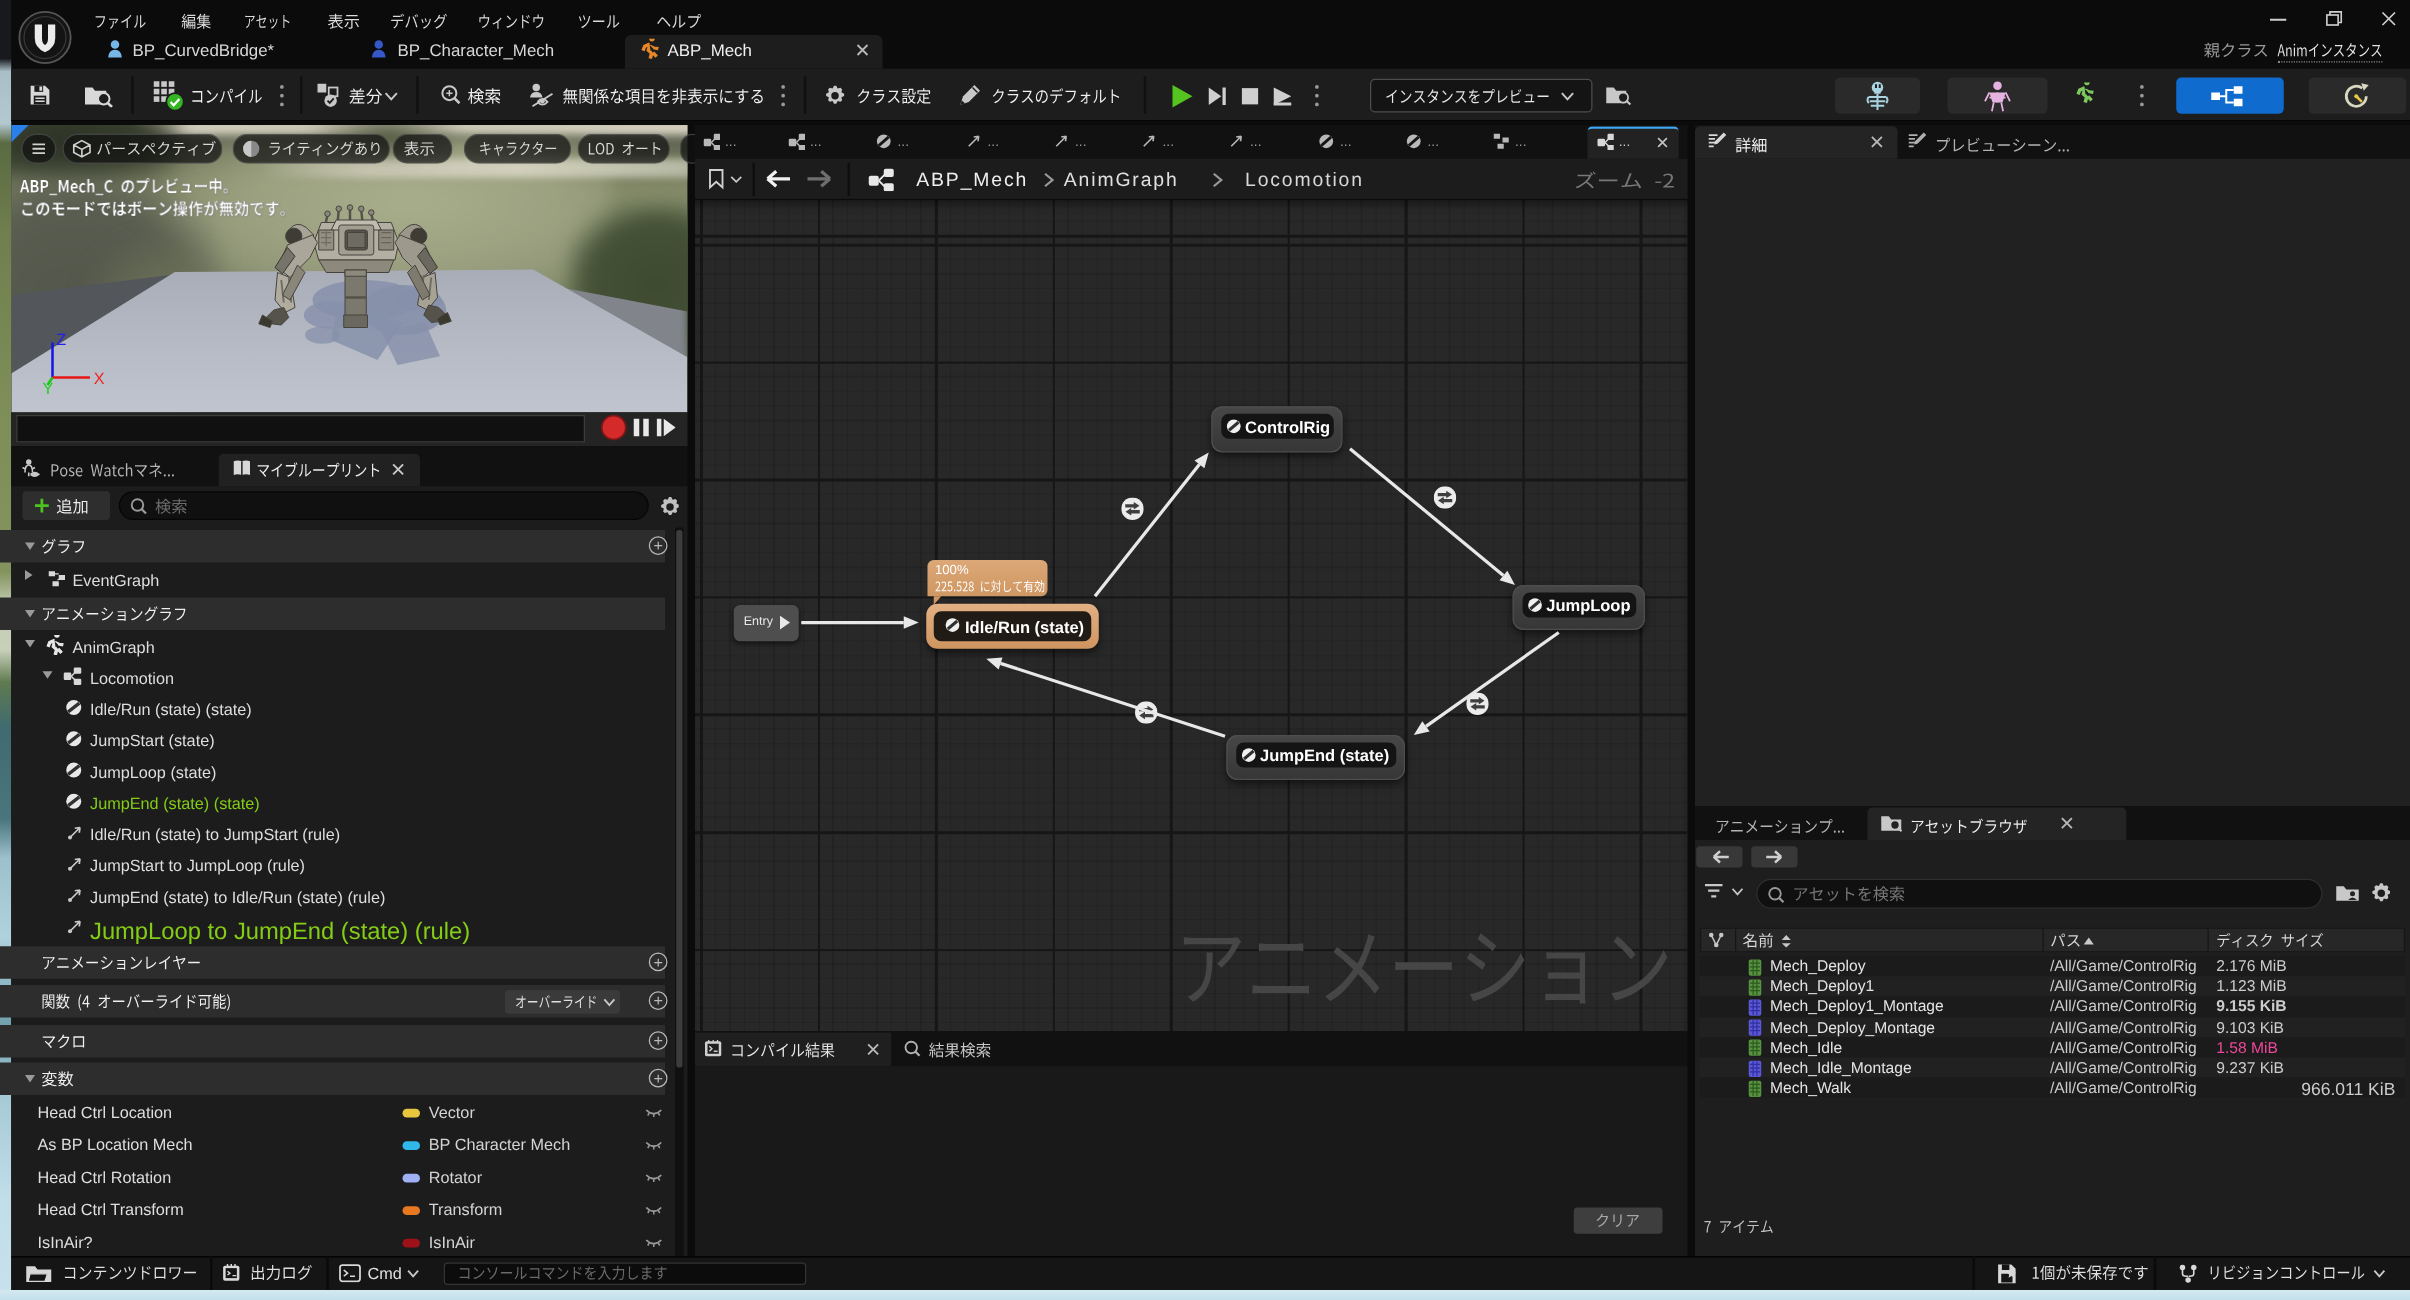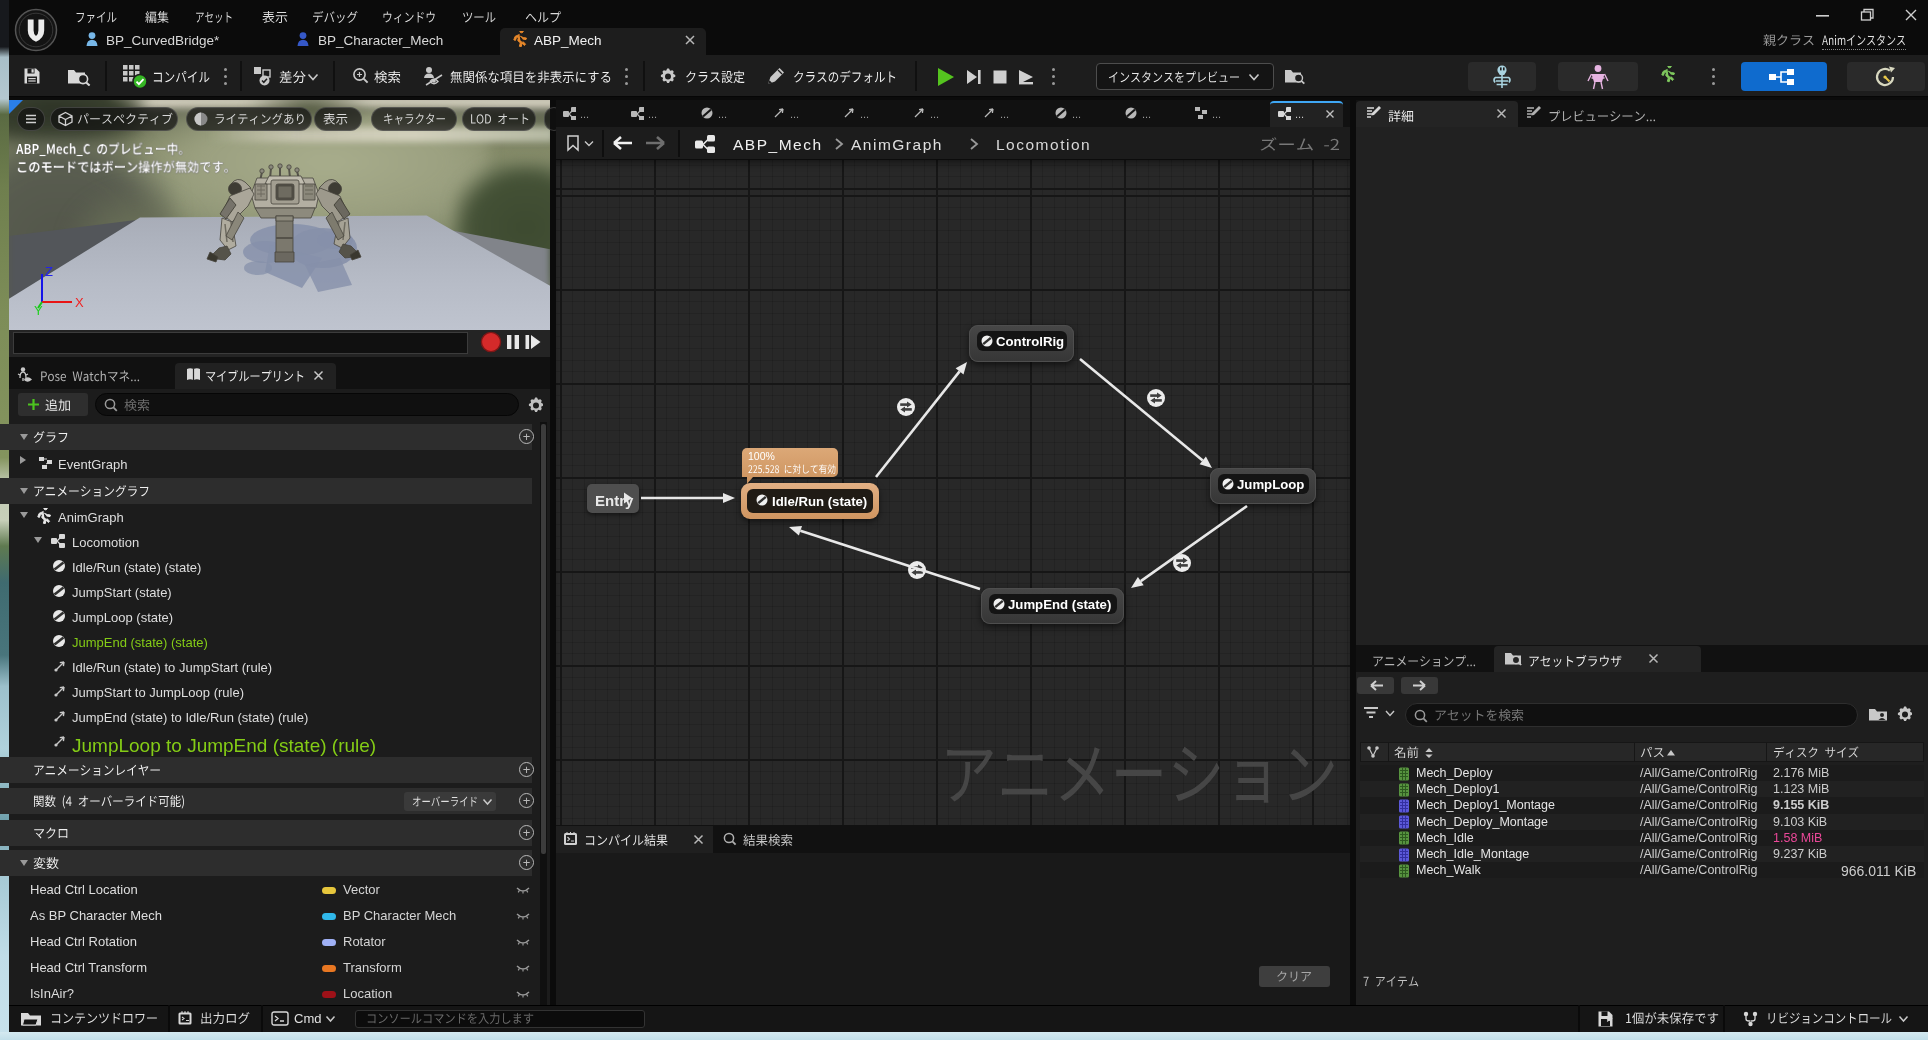--- a/index.html
+++ b/index.html
@@ -466,21 +466,21 @@
 <div class="hdr" style="top:850px"></div>
 <div class="tri-d" style="left:20px;top:860px"></div>
 <div class="plus" style="left:519px;top:855px">+</div>
 <div class="txt" style="left:30px;top:882px;font-size:13px;color:#dedede;font-weight:400;">Head Ctrl Location</div>
 <div class="pillvar" style="left:322px;top:887px;background:#e6c63c"></div>
 <div class="txt" style="left:343px;top:882px;font-size:13px;color:#d4d4d4;font-weight:400;">Vector</div>
 <svg class="ico" style="left:516px;top:885px;" width="14" height="10" viewBox="0 0 14 10">
     <path d="M1 3 Q7 9 13 3" fill="none" stroke="#9a9a9a" stroke-width="1.4"></path>
     <path d="M3.4 5.4 l-1.2 2 M7 6.4 v2.2 M10.6 5.4 l1.2 2" stroke="#9a9a9a" stroke-width="1.2"></path>
   </svg>
-<div class="txt" style="left:30px;top:908px;font-size:13px;color:#dedede;font-weight:400;">As BP Character Mech</div>
+<div class="txt" style="left:30px;top:908px;font-size:13px;color:#dedede;font-weight:400;">As BP Location Mech</div>
 <div class="pillvar" style="left:322px;top:913px;background:#30b8ea"></div>
 <div class="txt" style="left:343px;top:908px;font-size:13px;color:#d4d4d4;font-weight:400;">BP Character Mech</div>
 <svg class="ico" style="left:516px;top:911px;" width="14" height="10" viewBox="0 0 14 10">
     <path d="M1 3 Q7 9 13 3" fill="none" stroke="#9a9a9a" stroke-width="1.4"></path>
     <path d="M3.4 5.4 l-1.2 2 M7 6.4 v2.2 M10.6 5.4 l1.2 2" stroke="#9a9a9a" stroke-width="1.2"></path>
   </svg>
 <div class="txt" style="left:30px;top:934px;font-size:13px;color:#dedede;font-weight:400;">Head Ctrl Rotation</div>
 <div class="pillvar" style="left:322px;top:939px;background:#9fb0f5"></div>
 <div class="txt" style="left:343px;top:934px;font-size:13px;color:#d4d4d4;font-weight:400;">Rotator</div>
 <svg class="ico" style="left:516px;top:937px;" width="14" height="10" viewBox="0 0 14 10">
@@ -489,21 +489,21 @@
   </svg>
 <div class="txt" style="left:30px;top:960px;font-size:13px;color:#dedede;font-weight:400;">Head Ctrl Transform</div>
 <div class="pillvar" style="left:322px;top:965px;background:#e87722"></div>
 <div class="txt" style="left:343px;top:960px;font-size:13px;color:#d4d4d4;font-weight:400;">Transform</div>
 <svg class="ico" style="left:516px;top:963px;" width="14" height="10" viewBox="0 0 14 10">
     <path d="M1 3 Q7 9 13 3" fill="none" stroke="#9a9a9a" stroke-width="1.4"></path>
     <path d="M3.4 5.4 l-1.2 2 M7 6.4 v2.2 M10.6 5.4 l1.2 2" stroke="#9a9a9a" stroke-width="1.2"></path>
   </svg>
 <div class="txt" style="left:30px;top:986px;font-size:13px;color:#dedede;font-weight:400;">IsInAir?</div>
 <div class="pillvar" style="left:322px;top:991px;background:#9e1118"></div>
-<div class="txt" style="left:343px;top:986px;font-size:13px;color:#d4d4d4;font-weight:400;">Location</div>
+<div class="txt" style="left:343px;top:986px;font-size:13px;color:#d4d4d4;font-weight:400;">IsInAir</div>
 <svg class="ico" style="left:516px;top:989px;" width="14" height="10" viewBox="0 0 14 10">
     <path d="M1 3 Q7 9 13 3" fill="none" stroke="#9a9a9a" stroke-width="1.4"></path>
     <path d="M3.4 5.4 l-1.2 2 M7 6.4 v2.2 M10.6 5.4 l1.2 2" stroke="#9a9a9a" stroke-width="1.2"></path>
   </svg>
 <div class="abs" id="ctr"></div>
 <div class="abs" id="gtabs"></div>
 <div class="abs" id="gacttab"></div>
 <svg class="ico" style="left:562px;top:106px;" width="14" height="14" viewBox="0 0 14 14">
     <rect x="1" y="5" width="6" height="6" rx="1" fill="#b8b8b8"></rect>
     <rect x="9" y="1" width="6" height="5" rx="1" fill="#b8b8b8"></rect>
@@ -651,21 +651,21 @@
   </svg>
 <div class="txt" style="left:1237px;top:477px;font-size:13.2px;color:#fff;font-weight:700;">JumpLoop</div>
 <div class="snode" style="left:981px;top:588px;width:143px;height:36px"></div>
 <div class="snodein abs" style="left:989px;top:594px;width:128px;height:20px"></div>
 <svg class="ico" style="left:993px;top:598px;z-index:6" width="12" height="12" viewBox="0 0 12 12">
     <circle cx="6" cy="6" r="5.5" fill="#f0f0f0"></circle>
     <path d="M2.2 9.2 L9.8 2.8" stroke="#30302f" stroke-width="2.4"></path>
   </svg>
 <div class="txt" style="left:1008px;top:597px;font-size:13.2px;color:#fff;font-weight:700;">JumpEnd (state)</div>
 <div class="abs" style="left:587px;top:484px;width:52px;height:29px;background:#4e4e4e;border-radius:5px;box-shadow:0 2px 4px rgba(0,0,0,.5)"></div>
-<div class="txt" style="left:595px;top:492px;font-size:15px;color:#e8e8e8;font-weight:700;">Entry</div>
+<div class="txt" style="left:595px;top:492px;font-size:10px;color:#e8e8e8;font-weight:400;">Entry</div>
 <svg class="ico" style="left:622px;top:491px;" width="12" height="14" viewBox="0 0 12 14">
     <path d="M2 1.5 L10 7 L2 12.5 Z" fill="#e8e8e8"></path>
   </svg>
 <div class="abs" style="left:742px;top:448px;width:96px;height:29px;background:linear-gradient(#dca877,#cf9763);border-radius:5px 5px 5px 0"></div>
 <div class="abs" style="left:747px;top:477px;width:0;height:0;border-left:6px solid #cf9763;border-bottom:7px solid transparent"></div>
 <div class="txt" style="left:748px;top:450px;font-size:10.5px;color:#ffffff;font-weight:400;">100%</div>
 <div class="abs" style="left:741px;top:483px;width:138px;height:36px;background:linear-gradient(#e2b084,#cf9560);border-radius:9px;box-shadow:0 3px 6px rgba(0,0,0,.5)"></div>
 <div class="abs" style="left:747px;top:489px;width:126px;height:24px;background:#201b15;border-radius:6px"></div>
 <svg class="ico" style="left:756px;top:494px;z-index:6" width="13" height="13" viewBox="0 0 13 13">
     <circle cx="6" cy="6" r="5.5" fill="#f0f0f0"></circle>

